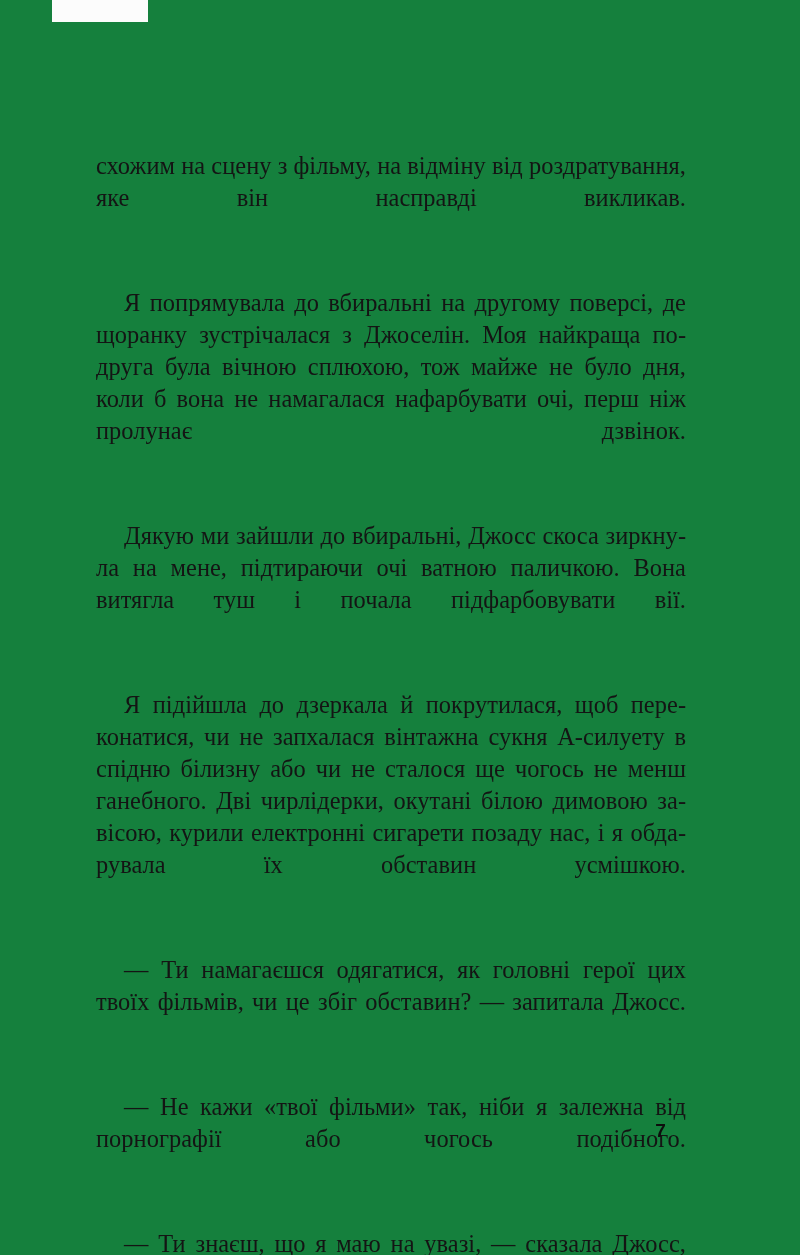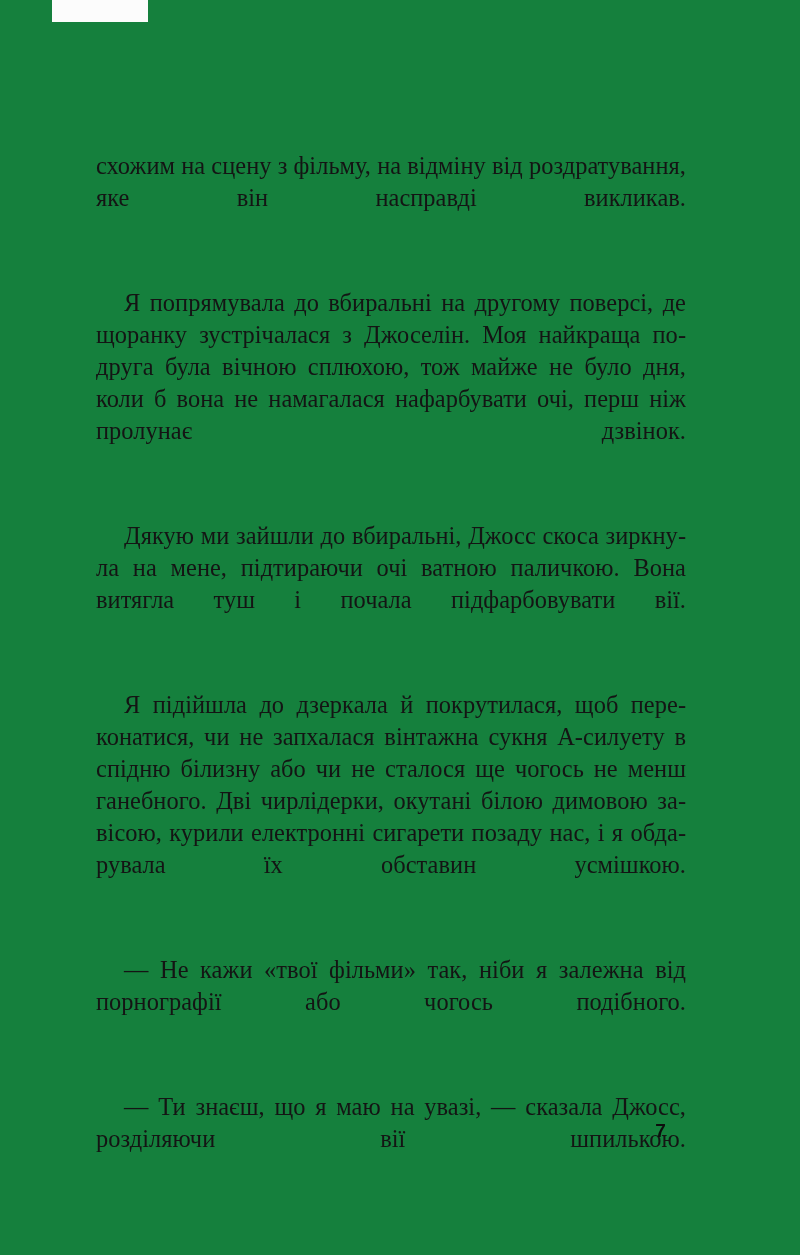--- a/index.html
+++ b/index.html
@@ -103,20 +103,21 @@
 
     <p class="para indent">Я попрямувала до вбиральні на другому поверсі, де щоранку зустрічалася з Джоселін. Моя найкраща по­друга була вічною сплюхою, тож майже не було дня, коли б вона не намагалася нафарбувати очі, перш ніж пролунає дзвінок.</p>
 
 
     <p class="para indent">Дякую ми зайшли до вбиральні, Джосс скоса зиркну­ла на мене, підтираючи очі ватною паличкою. Вона витягла туш і почала підфарбовувати вії.</p>
 
 
 
     <p class="para indent">Я підійшла до дзеркала й покрутилася, щоб пере­конатися, чи не запхалася вінтажна сукня А-силуету в спідню білизну або чи не сталося ще чогось не менш ганебного. Дві чирлідерки, окутані білою димовою за­вісою, курили електронні сигарети позаду нас, і я обда­рувала їх обставин усмішкою.</p>
 
+    <p class="para indent">— Ти намагаєшся одягатися, як головні герої цих твоїх фільмів, чи це збіг обставин? — запитала Джосс.</p>
 
     <p class="para indent">— Не кажи «твої фільми» так, ніби я залежна від пор­нографії або чогось подібного.</p>
 
     <p class="para indent">— Ти знаєш, що я маю на увазі, — сказала Джосс, розділяючи вії шпилькою.</p>
 
   </div>
 
   <div class="page-number">7</div>
 
 </div>

